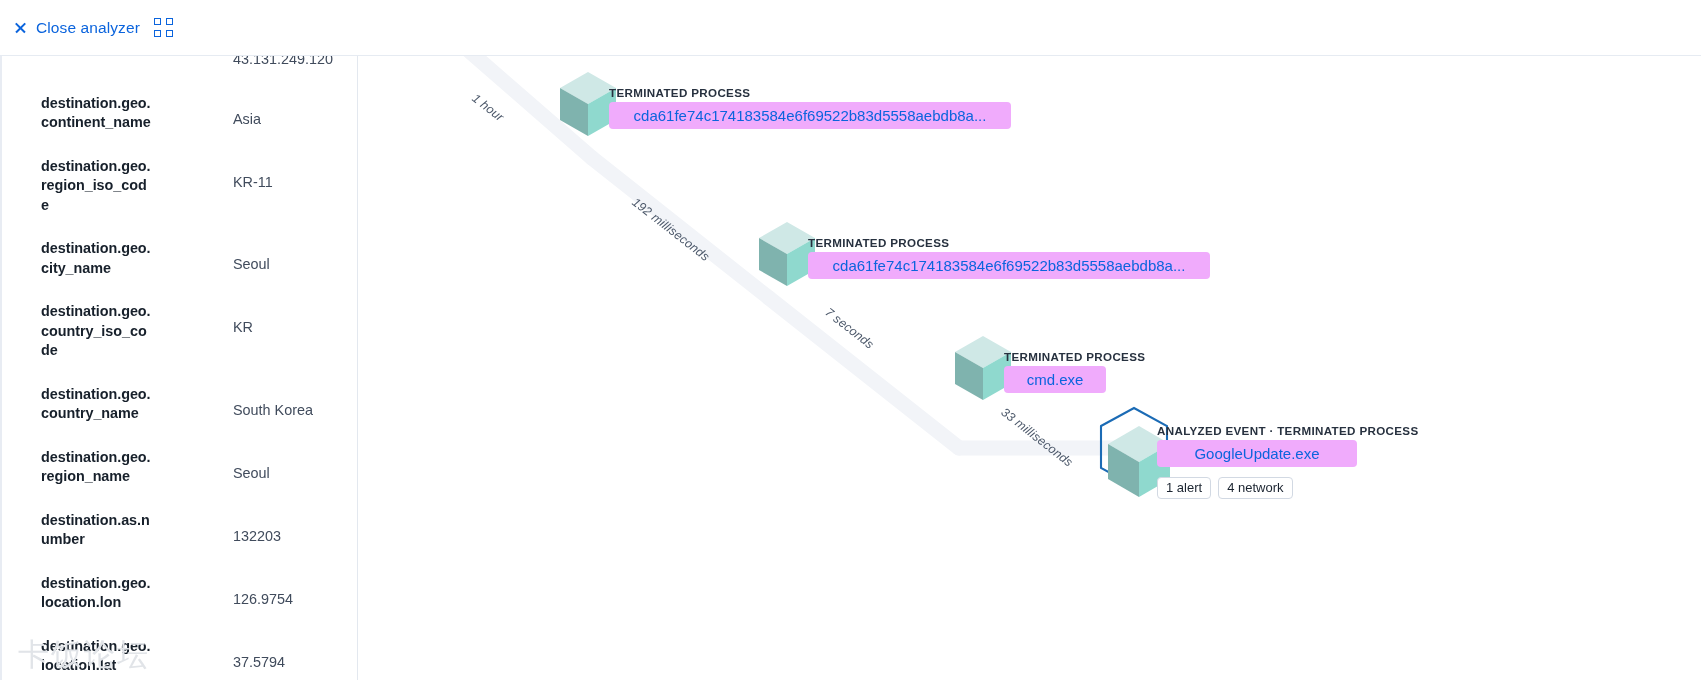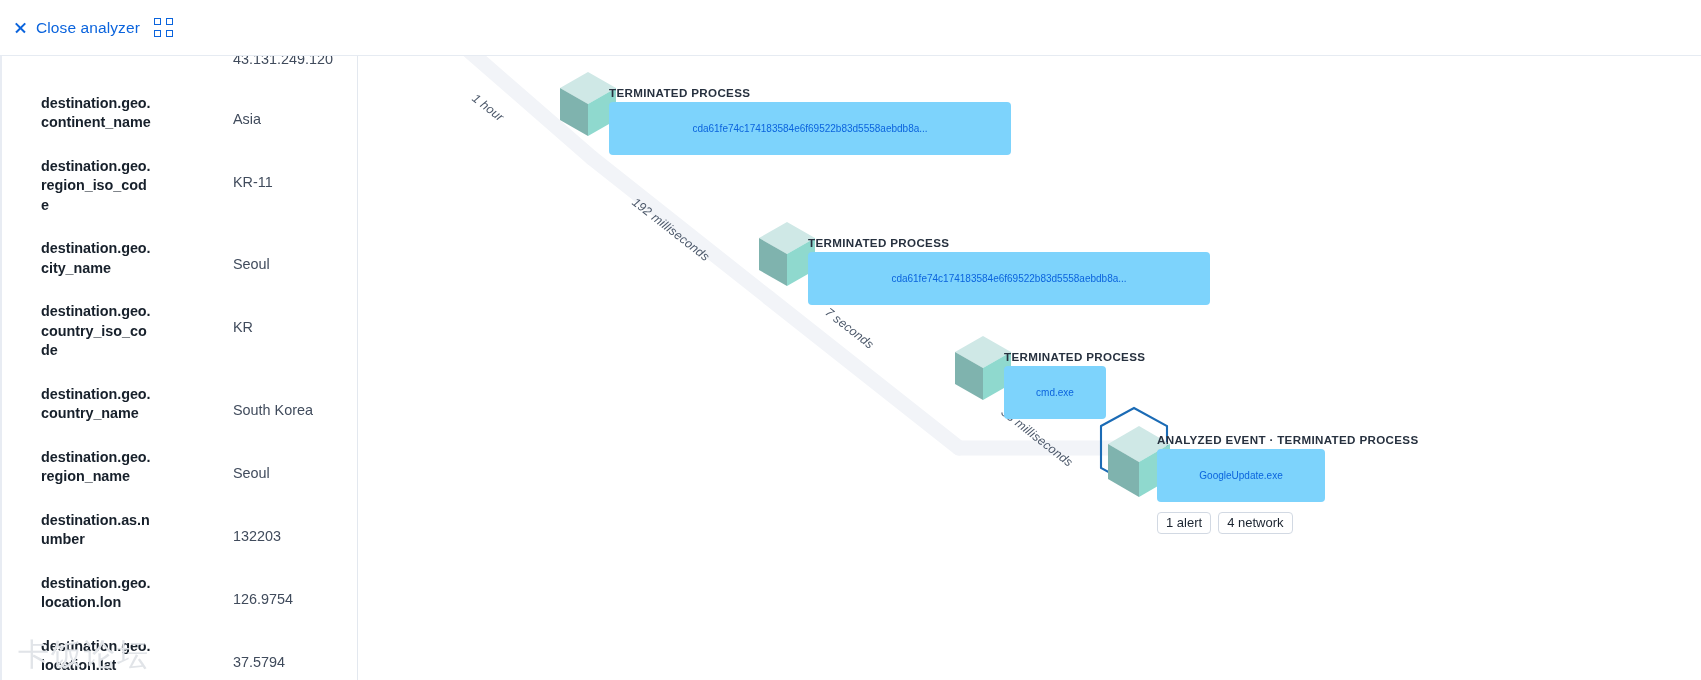--- a/index.html
+++ b/index.html
@@ -96,25 +96,25 @@
   .cube.big { width: 70px; height: 78px; }
 
   .node-text { position: absolute; }
   .node-kicker {
     font-size: 11.6px; font-weight: bold; color: #27313f;
     letter-spacing: .35px; white-space: nowrap;
     margin-bottom: 3px;
   }
   .node-pill {
     display: inline-block;
-    background: #7dd3fc;
+    background: #f0abfc;
     border-radius: 4px;
-    padding: 21px 13px;
+    padding: 5px 13px;
     color: #0b64dd;
-    font-size: 10px;
+    font-size: 15px;
     white-space: nowrap;
     overflow: hidden;
     text-overflow: ellipsis;
     cursor: pointer;
     max-width: 100%;
     text-align: center;
   }
   .pill-wide { width: 402px; text-align: center; }
   .pill-wide2 { width: 402px; text-align: center; }
 
@@ -268,23 +268,23 @@
         <div class="node-pill" style="width:102px;">cmd.exe</div>
       </div>
     </div>
 
     <div class="node" style="left:745px; top:375px;">
       <svg class="cube big" viewBox="0 0 70 78">
         <polygon points="35,3 66,21 35,39 4,21" fill="#cfe8e6"></polygon>
         <polygon points="4,21 35,39 35,74 4,56" fill="#7fb3ae"></polygon>
         <polygon points="66,21 66,56 35,74 35,39" fill="#8fd9ce"></polygon>
       </svg>
-      <div class="node-text" style="left:53px; top:10px;">
+      <div class="node-text" style="left:53px; top:1px;">
         <div class="node-kicker">ANALYZED EVENT · TERMINATED PROCESS</div>
-        <div class="node-pill" style="width:168px;">GoogleUpdate.exe</div>
+        <div class="node-pill" style="width:200px;">GoogleUpdate.exe</div>
         <div class="badges">
           <div class="badge">1 alert</div>
           <div class="badge">4 network</div>
         </div>
       </div>
     </div>
 
   </div>
 </div>
 

